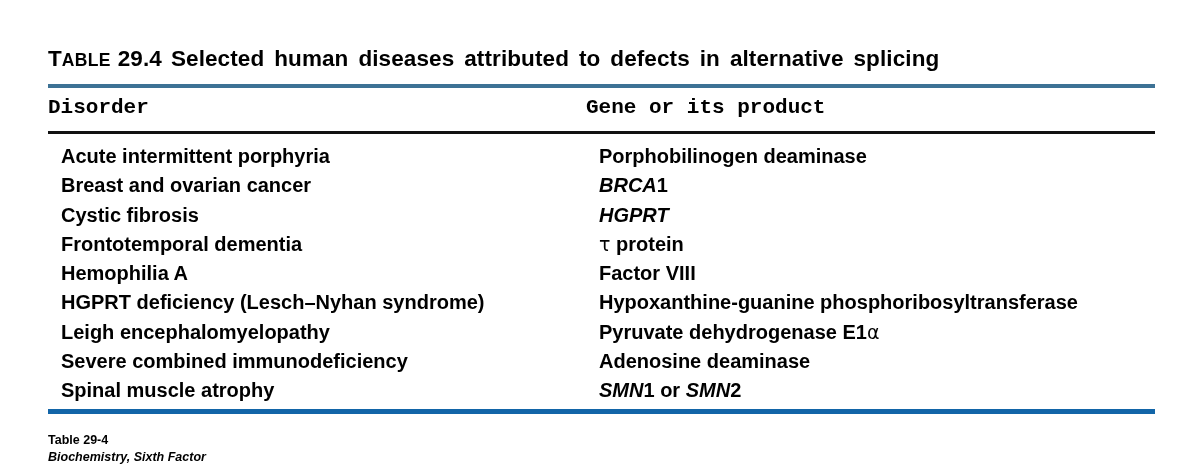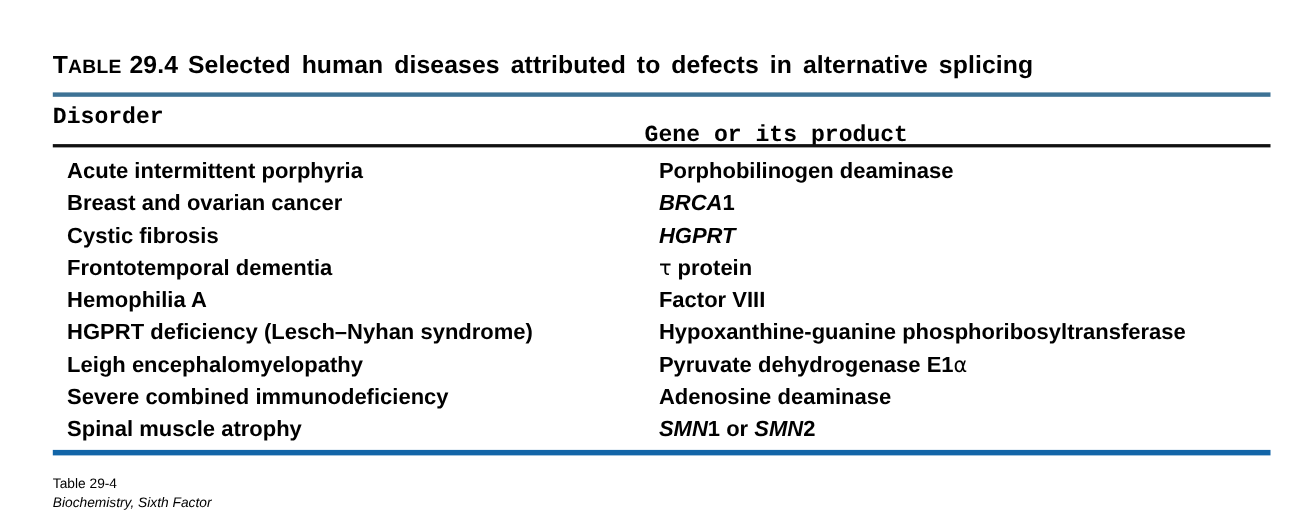--- a/index.html
+++ b/index.html
@@ -84,21 +84,21 @@
     font-size: 21px;
     font-weight: bold;
   }
   .col-headers .ch {
     position: absolute;
     top: 0;
     white-space: nowrap;
     font-family: Liberation Mono, monospace;
   }
   .ch-disorder { left: 0px; }
-  .ch-gene { left: 538px; margin-top: 16px; }
+  .ch-gene { left: 538px; }
 
   
   .table-body {
     position: absolute;
     left: 36px;
     top: 144px;
     width: 1107px;
   }
   .table-row {
     position: relative;
@@ -123,21 +123,21 @@
     font-weight: normal;
     font-size: 19px;
   }
 
   
   .caption {
     position: absolute;
     left: 36px;
     top: 432px;
     font-size: 12.5px;
-    font-weight: normal;
+    font-weight: bold;
     line-height: 16.5px;
     white-space: nowrap;
   }
   .caption-line2 {
     font-style: italic;
   }
 </style>
 </head>
 <body style="background: rgb(255, 255, 255); color: rgb(0, 0, 0);">
 

